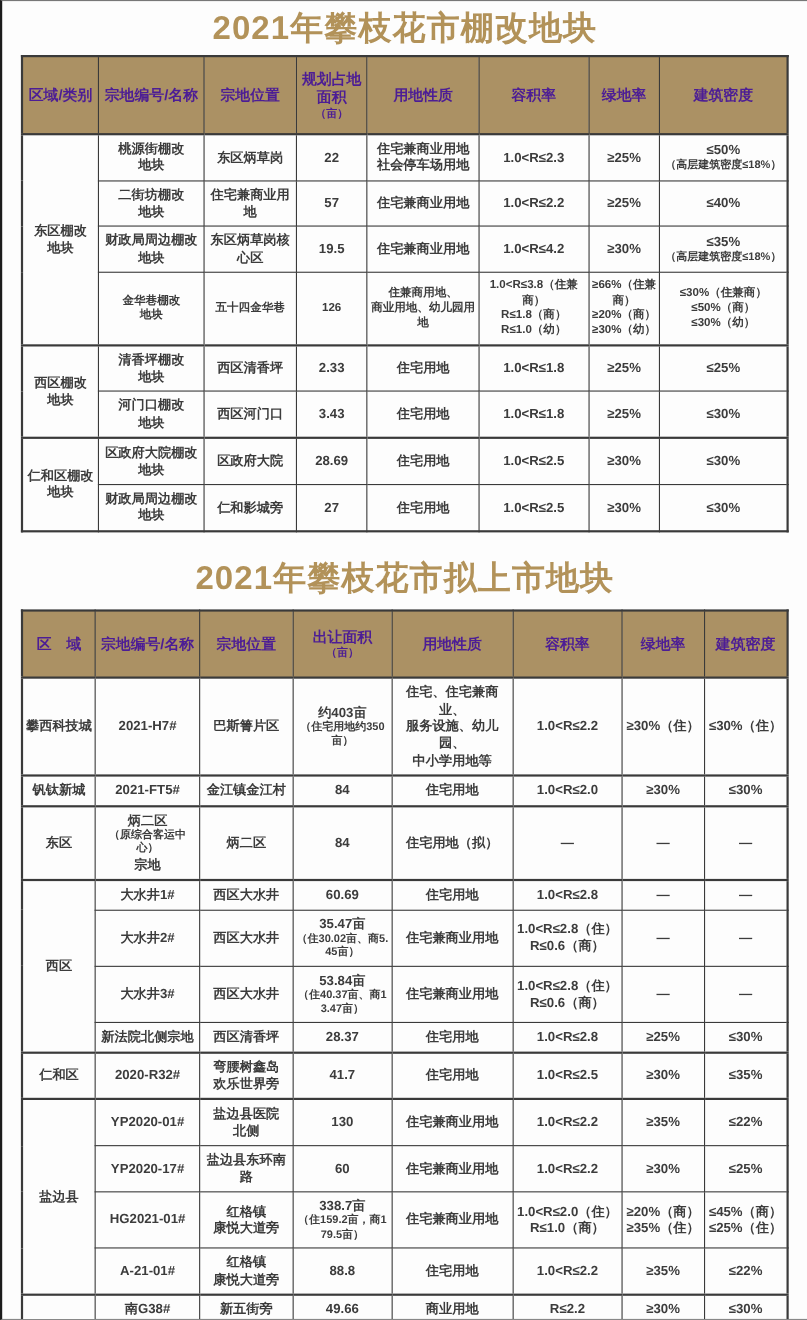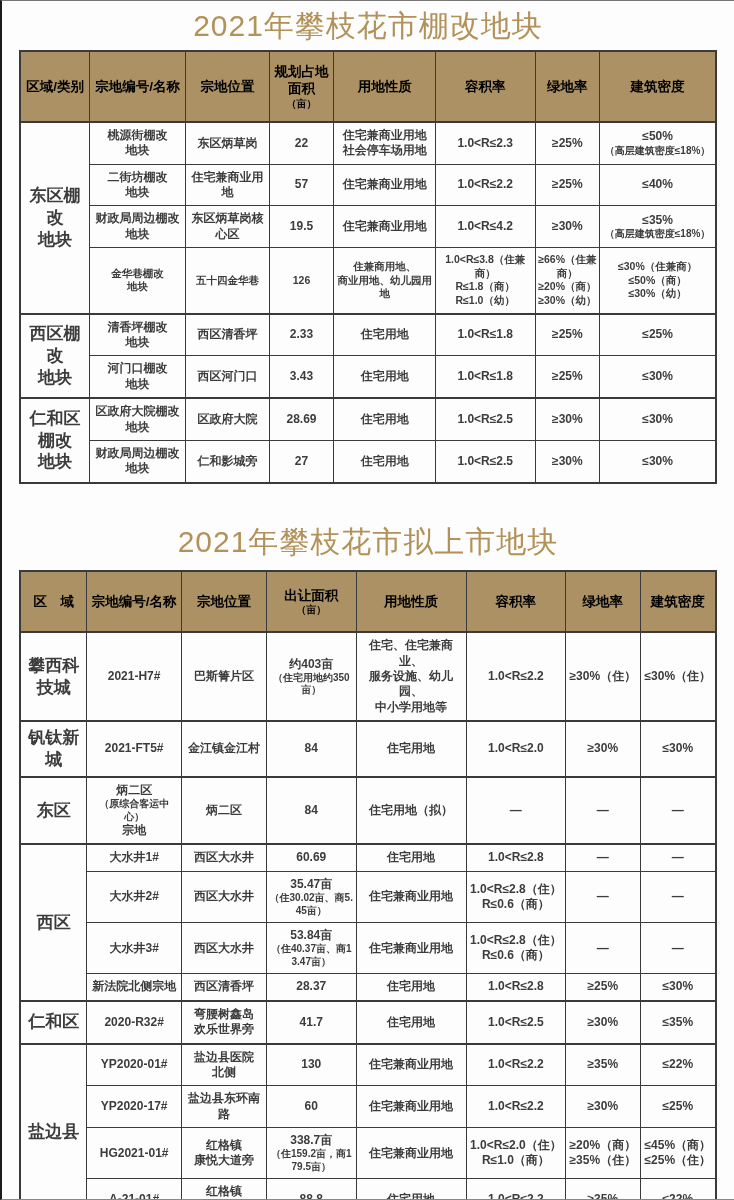--- a/index.html
+++ b/index.html
@@ -11,42 +11,42 @@
   }
   *{margin:0;padding:0;box-sizing:border-box;}
   html,body{width:734px;}
   body{
     width:734px;height:1200px;overflow:hidden;position:relative;
     background:#fdfdfd;color:var(--text);
     font-family:"Liberation Sans","DejaVu Sans",sans-serif;
     border-left:2px solid #1c1c1c;border-top:1px solid #777;border-bottom:1px solid #888;
   }
   .page-title{
-    text-align:center;color:var(--gold);font-weight:400;
+    text-align:center;color:var(--gold);font-weight:700;
     font-size:30px;letter-spacing:1px;padding-top:7px;line-height:1.2;
   }
-  .page-title.second{padding-top:24px;padding-bottom:4px;margin-top:16px;}
+  .page-title.second{padding-top:24px;padding-bottom:4px;}
   .tablewrap{padding:6px 17px 0 17px;}
   table.grid{
     width:100%;border-collapse:collapse;table-layout:fixed;
     border:2px solid var(--border);
   }
   table.grid th,table.grid td{
     border:1px solid var(--border);
     text-align:center;vertical-align:middle;
     font-size:12px;line-height:1.28;padding:5px 2px;
     font-weight:600;color:var(--text);
     word-break:break-all;
   }
   table.grid th.head{
-    background:var(--header-bg);color:#000000;font-size:13.5px;font-weight:700;
+    background:var(--header-bg);color:#4c1d95;font-size:13.5px;font-weight:700;
     padding:11px 2px;border-bottom:2px solid var(--border);
   }
   #t2 th.head{padding:15px 2px;text-align:center;}
-  table.grid th.glabel{background:#fdfdfd;font-size:17px;margin-left:20px;}
+  table.grid th.glabel{background:#fdfdfd;font-size:12px;margin-left:20px;}
   table.grid tr.gstart td,table.grid tr.gstart th{border-top:2px solid var(--border);}
   table.grid tr.small td{font-size:10.5px;line-height:1.3;}
   table.grid .sub{font-size:10px;line-height:1.25;}
 </style>
 </head>
 <body>
 
 <h1 class="page-title">2021年攀枝花市棚改地块</h1>
 
 <div class="tablewrap" id="t1">

